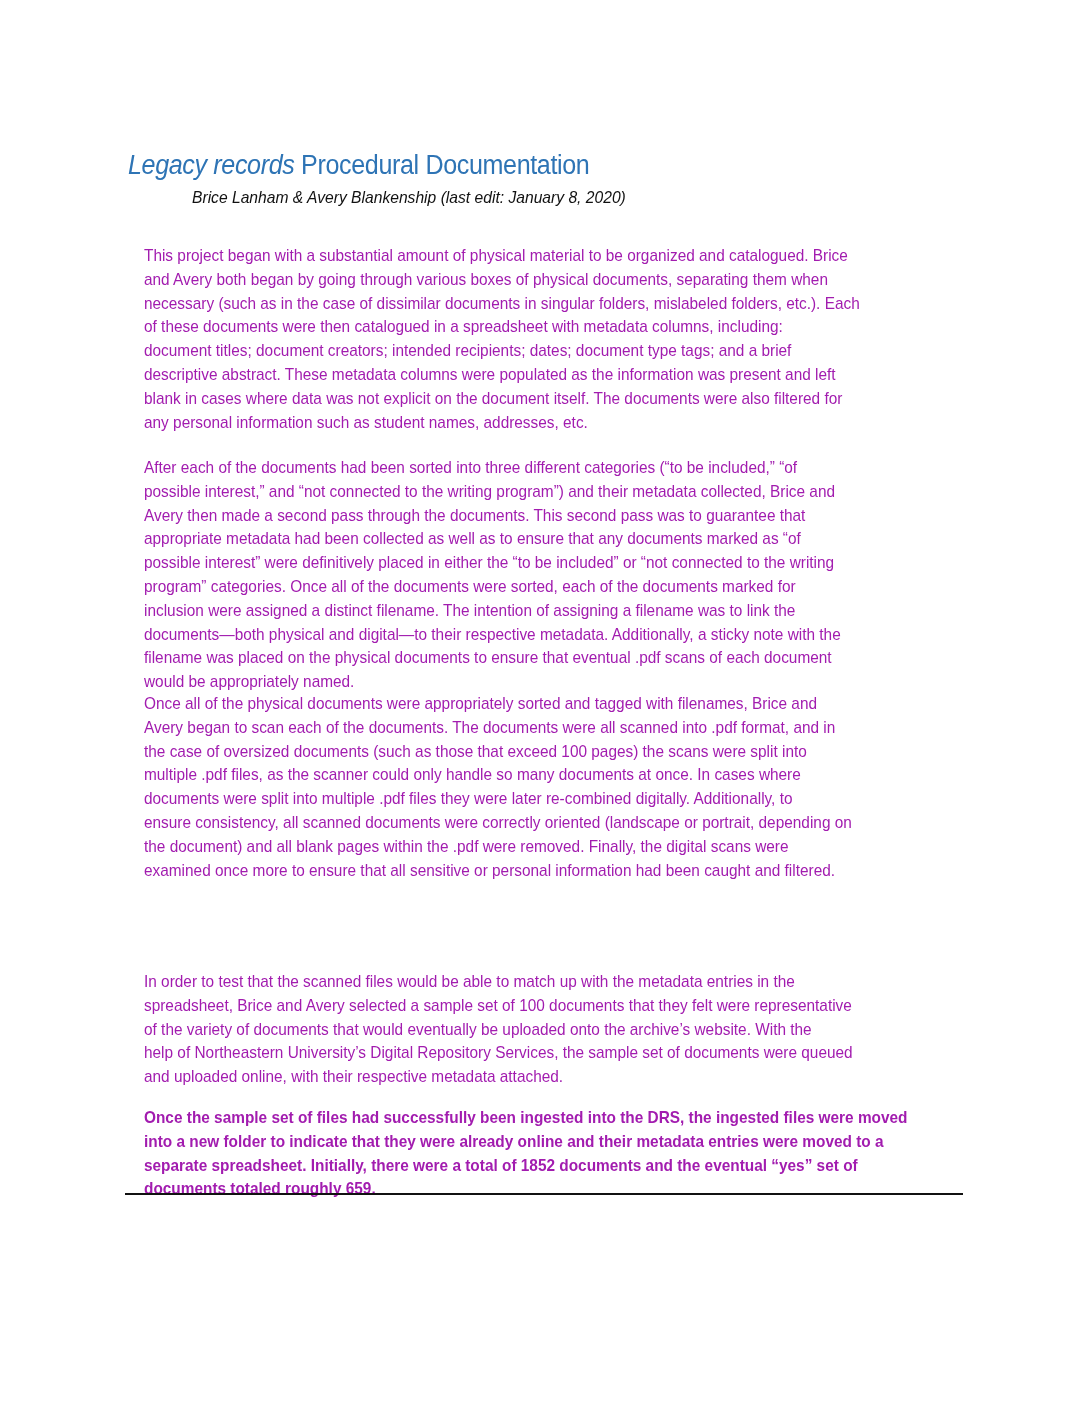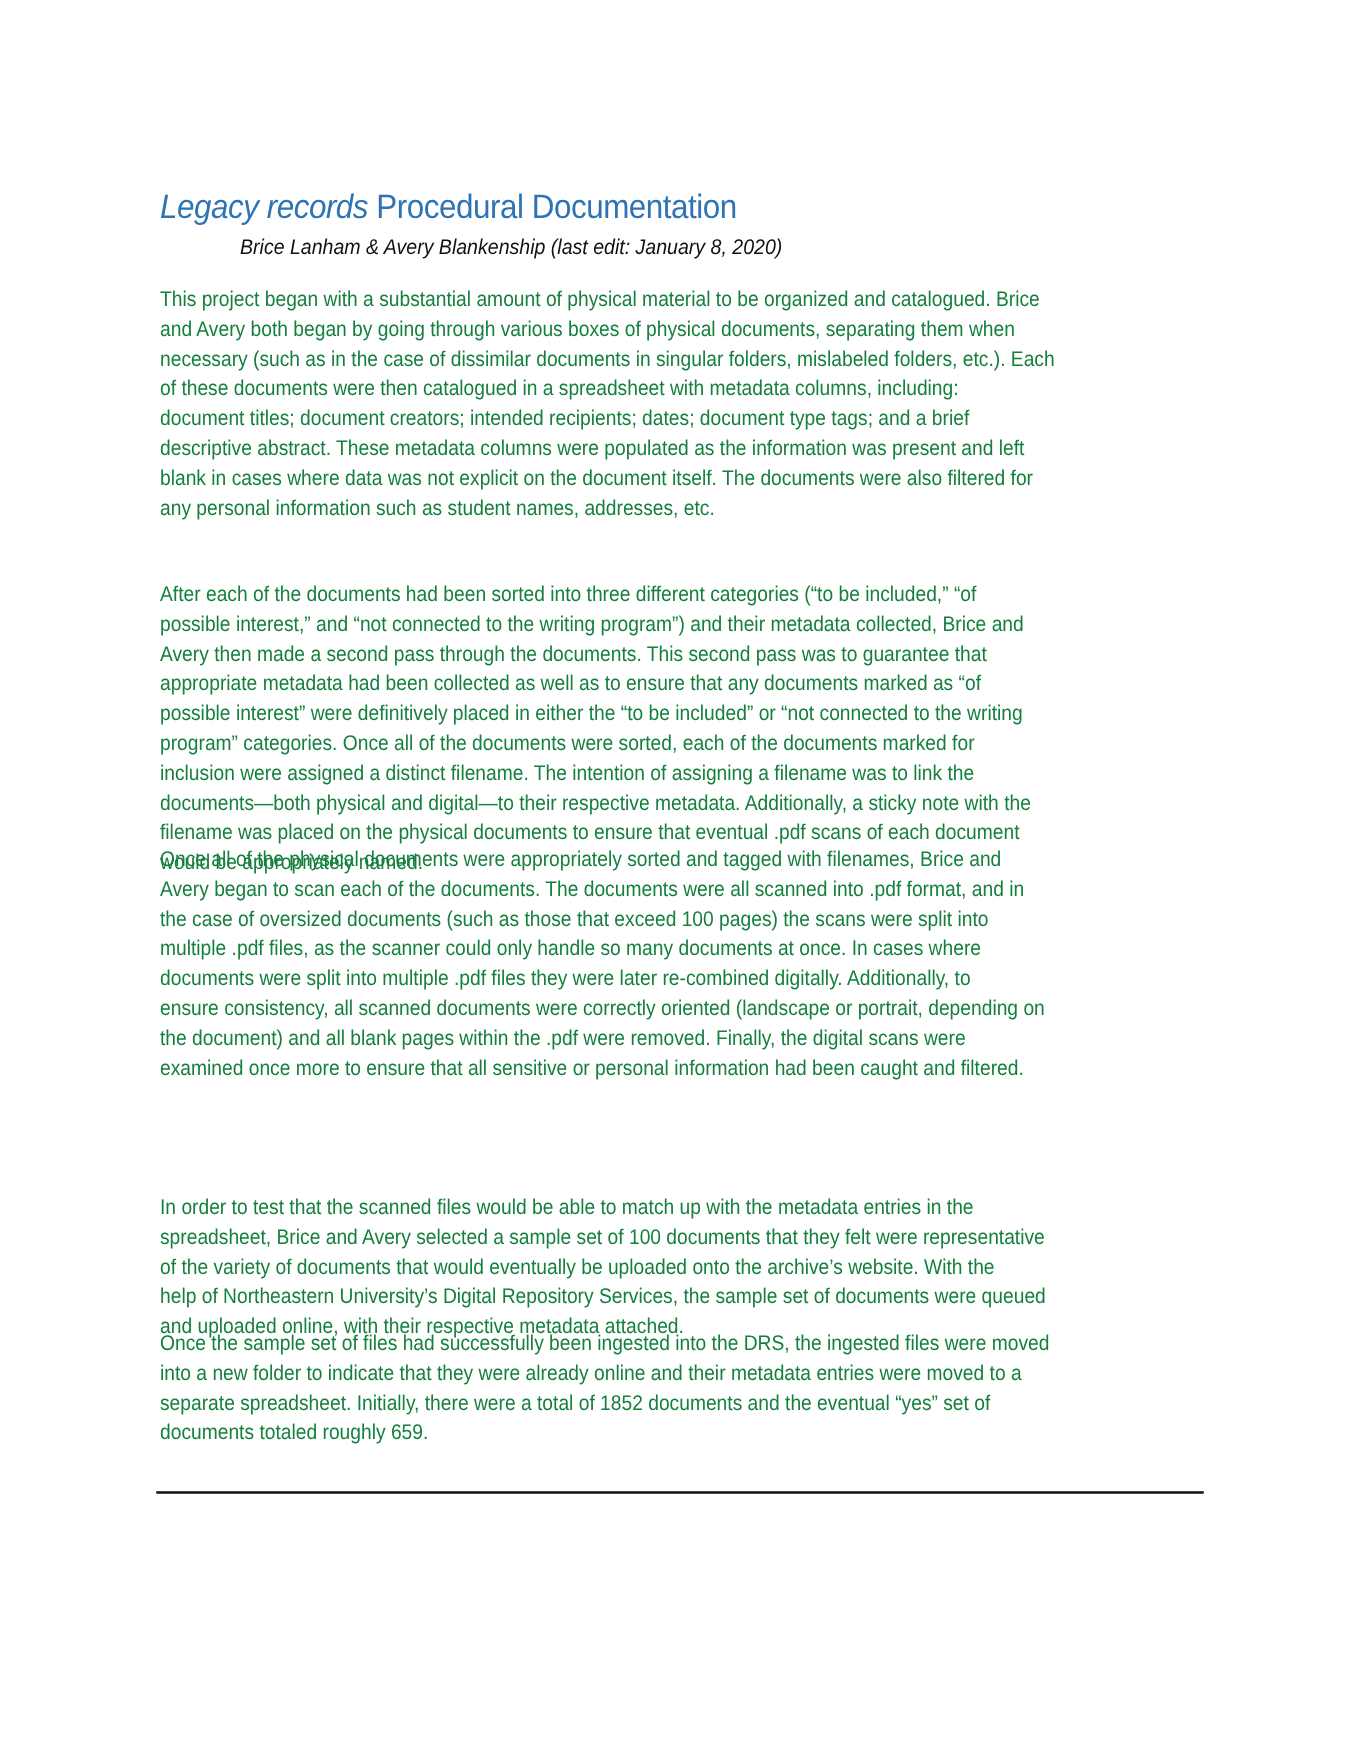--- a/index.html
+++ b/index.html
@@ -46,24 +46,24 @@
       font-size: 17px;
       font-style: italic;
       color: #111111;
       white-space: nowrap;
       transform: scaleX(0.92);
       transform-origin: left top;
     }
     .para {
       position: absolute;
       left: 128px;
-      margin: 0;
+      margin: 16px;
       font-size: 17px;
       line-height: 23.8px;
-      color: #15803d;
+      color: #a21caf;
     }
     .line {
       display: block;
       white-space: nowrap;
       transform: scaleX(0.905);
       transform-origin: left top;
     }
     .rule {
       position: absolute;
       left: 125px;
@@ -86,21 +86,21 @@
     <span class="line">This project began with a substantial amount of physical material to be organized and catalogued. Brice</span>
     <span class="line">and Avery both began by going through various boxes of physical documents, separating them when</span>
     <span class="line">necessary (such as in the case of dissimilar documents in singular folders, mislabeled folders, etc.). Each</span>
     <span class="line">of these documents were then catalogued in a spreadsheet with metadata columns, including:</span>
     <span class="line">document titles; document creators; intended recipients; dates; document type tags; and a brief</span>
     <span class="line">descriptive abstract. These metadata columns were populated as the information was present and left</span>
     <span class="line">blank in cases where data was not explicit on the document itself. The documents were also filtered for</span>
     <span class="line">any personal information such as student names, addresses, etc.</span>
   </div>
 
-  <div class="para" style="top:464px;">
+  <div class="para" style="top:440px;">
     <span class="line">After each of the documents had been sorted into three different categories (“to be included,” “of</span>
     <span class="line">possible interest,” and “not connected to the writing program”) and their metadata collected, Brice and</span>
     <span class="line">Avery then made a second pass through the documents. This second pass was to guarantee that</span>
     <span class="line">appropriate metadata had been collected as well as to ensure that any documents marked as “of</span>
     <span class="line">possible interest” were definitively placed in either the “to be included” or “not connected to the writing</span>
     <span class="line">program” categories. Once all of the documents were sorted, each of the documents marked for</span>
     <span class="line">inclusion were assigned a distinct filename. The intention of assigning a filename was to link the</span>
     <span class="line">documents—both physical and digital—to their respective metadata. Additionally, a sticky note with the</span>
     <span class="line">filename was placed on the physical documents to ensure that eventual .pdf scans of each document</span>
     <span class="line">would be appropriately named.</span>
@@ -118,21 +118,21 @@
   </div>
 
   <div class="para" style="top:954px;">
     <span class="line">In order to test that the scanned files would be able to match up with the metadata entries in the</span>
     <span class="line">spreadsheet, Brice and Avery selected a sample set of 100 documents that they felt were representative</span>
     <span class="line">of the variety of documents that would eventually be uploaded onto the archive’s website. With the</span>
     <span class="line">help of Northeastern University’s Digital Repository Services, the sample set of documents were queued</span>
     <span class="line">and uploaded online, with their respective metadata attached.</span>
   </div>
 
-  <div class="para" style="top:1063px;">
+  <div class="para" style="top:1090px;font-weight:bold;">
     <span class="line">Once the sample set of files had successfully been ingested into the DRS, the ingested files were moved</span>
     <span class="line">into a new folder to indicate that they were already online and their metadata entries were moved to a</span>
     <span class="line">separate spreadsheet. Initially, there were a total of 1852 documents and the eventual “yes” set of</span>
     <span class="line">documents totaled roughly 659.</span>
   </div>
 
   <div class="rule"></div>
 
 </div>
 

